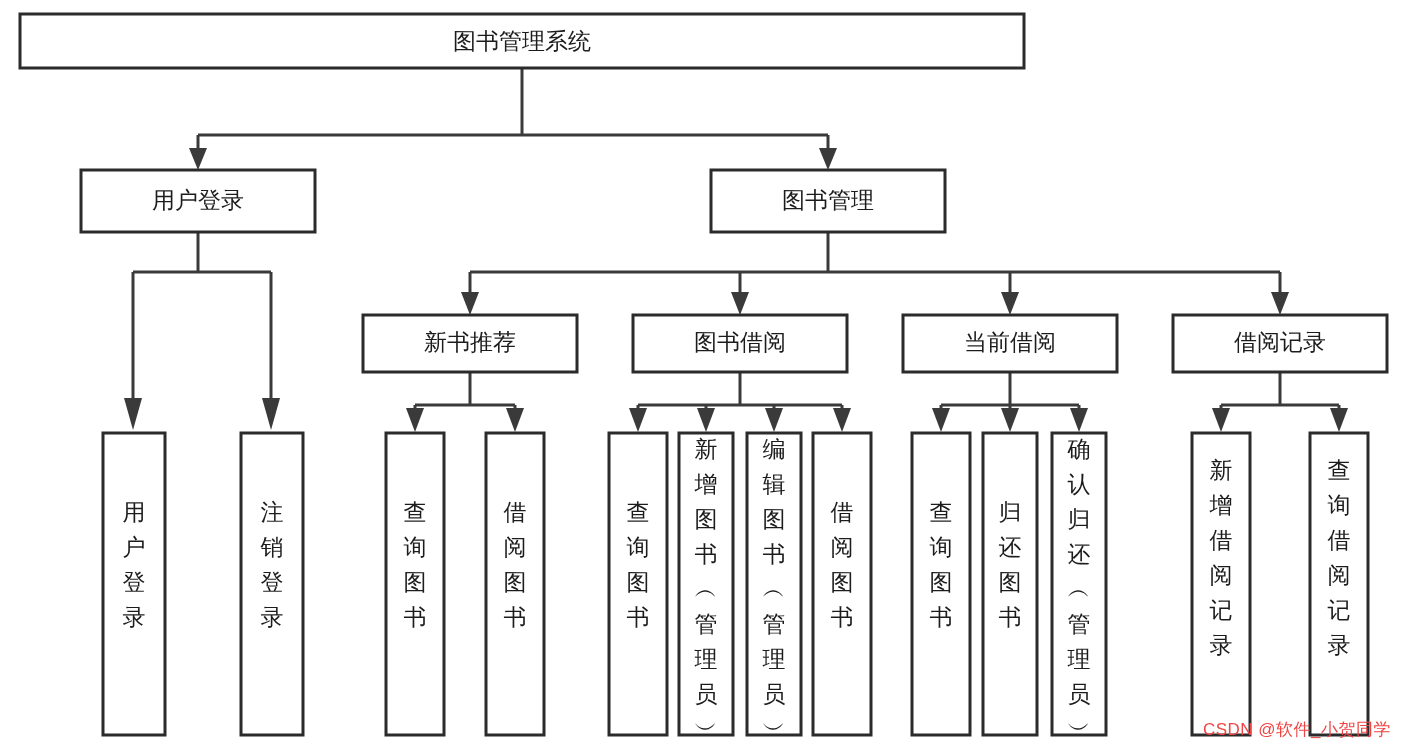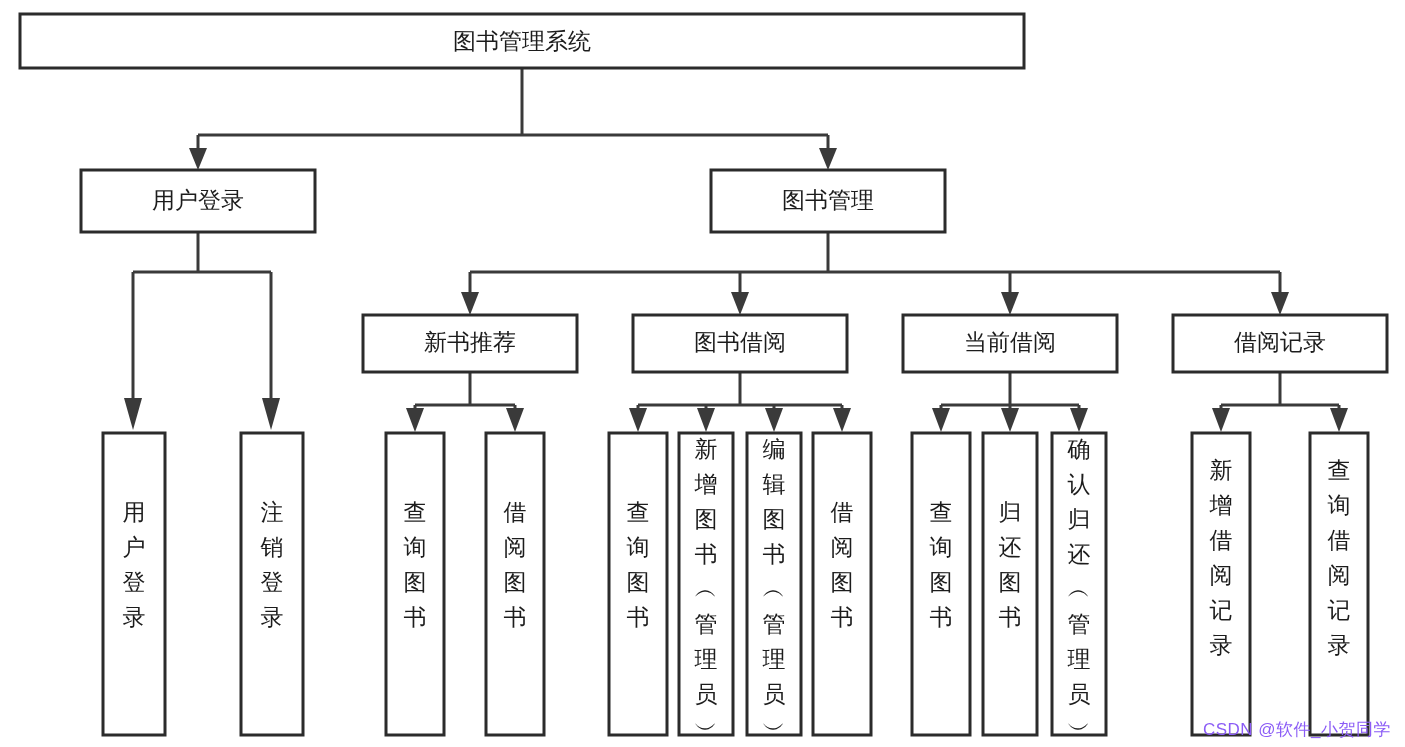--- a/index.html
+++ b/index.html
@@ -53,21 +53,21 @@
     font-size: 23px;
     fill: #1c1c1c;
     text-anchor: middle;
   }
   .watermark {
     position: absolute;
     right: 14px;
     bottom: 6px;
     font-family: "Liberation Sans", "DejaVu Sans", sans-serif;
     font-size: 17px;
-    color: #8b5cf6;
+    color: #ef4444;
     letter-spacing: 0.5px;
     white-space: nowrap;
     user-select: none;
   }
 </style>
 </head>
 <body>
 
 <div id="diagram-root">
 

